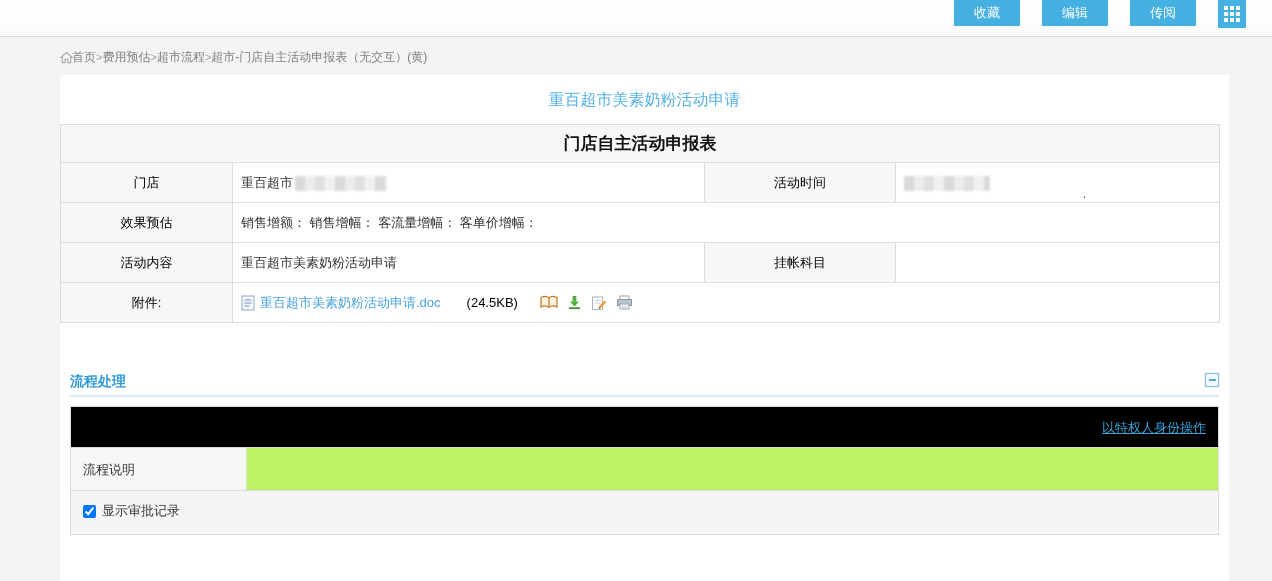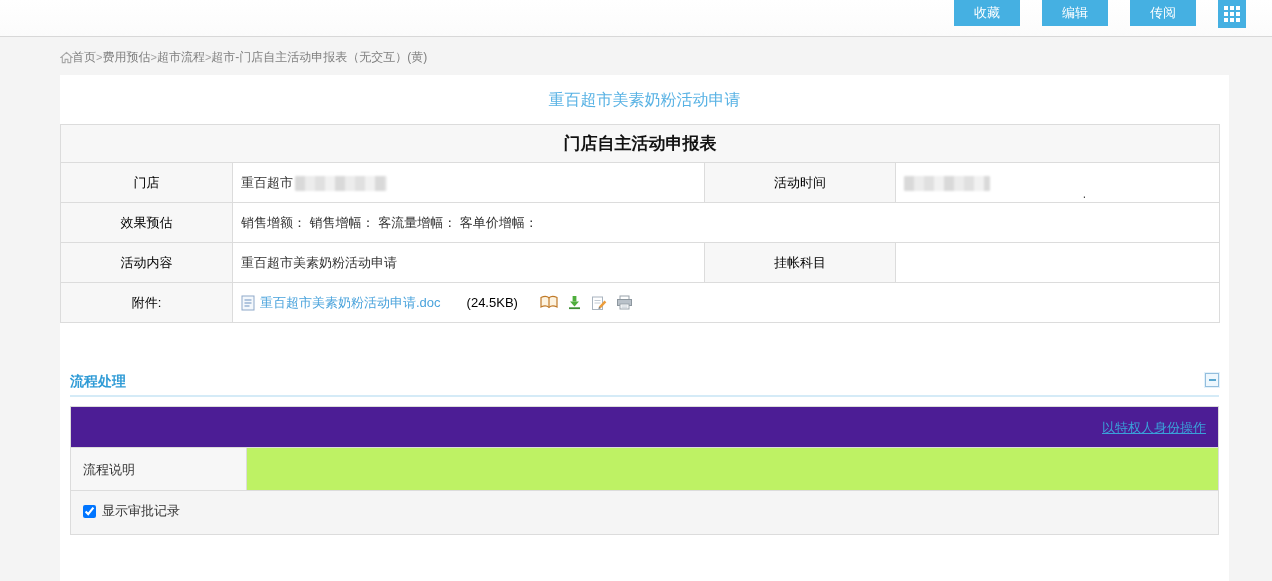--- a/index.html
+++ b/index.html
@@ -92,21 +92,21 @@
   .section-title{ color:#2f9bd6; font-weight:bold; font-size:14px; }
   .collapse-ico{
     width:14px; height:14px; border:1px solid #93bedd; background:#eef7fd;
     display:flex; align-items:center; justify-content:center; cursor:pointer;
     box-shadow:0 0 0 1px #e3f1fa;
   }
   .collapse-ico i{ width:7px; height:2px; background:#5aa7d0; display:block; }
 
   .process-box{ margin:9px 10px 0 10px; border:1px solid #dcdcdc; }
   .priv-bar{
-    background:#4c1d95; border-bottom:1px solid #dcdcdc;
+    background:#000000; border-bottom:1px solid #dcdcdc;
     padding:11px 12px 10px; text-align:right;
   }
   .priv-link{ color:#3aa1d9; font-size:13px; text-decoration:underline; cursor:pointer; }
   .desc-row{ display:flex; border-bottom:1px solid #dcdcdc; min-height:43px; background:#bef264; }
   .desc-label{
     width:176px; background:#f7f7f7; border-right:1px solid #dcdcdc;
     padding:13px 0 0 12px; font-size:13px;
   }
   .desc-value{ flex:1; }
   .approval-row{

